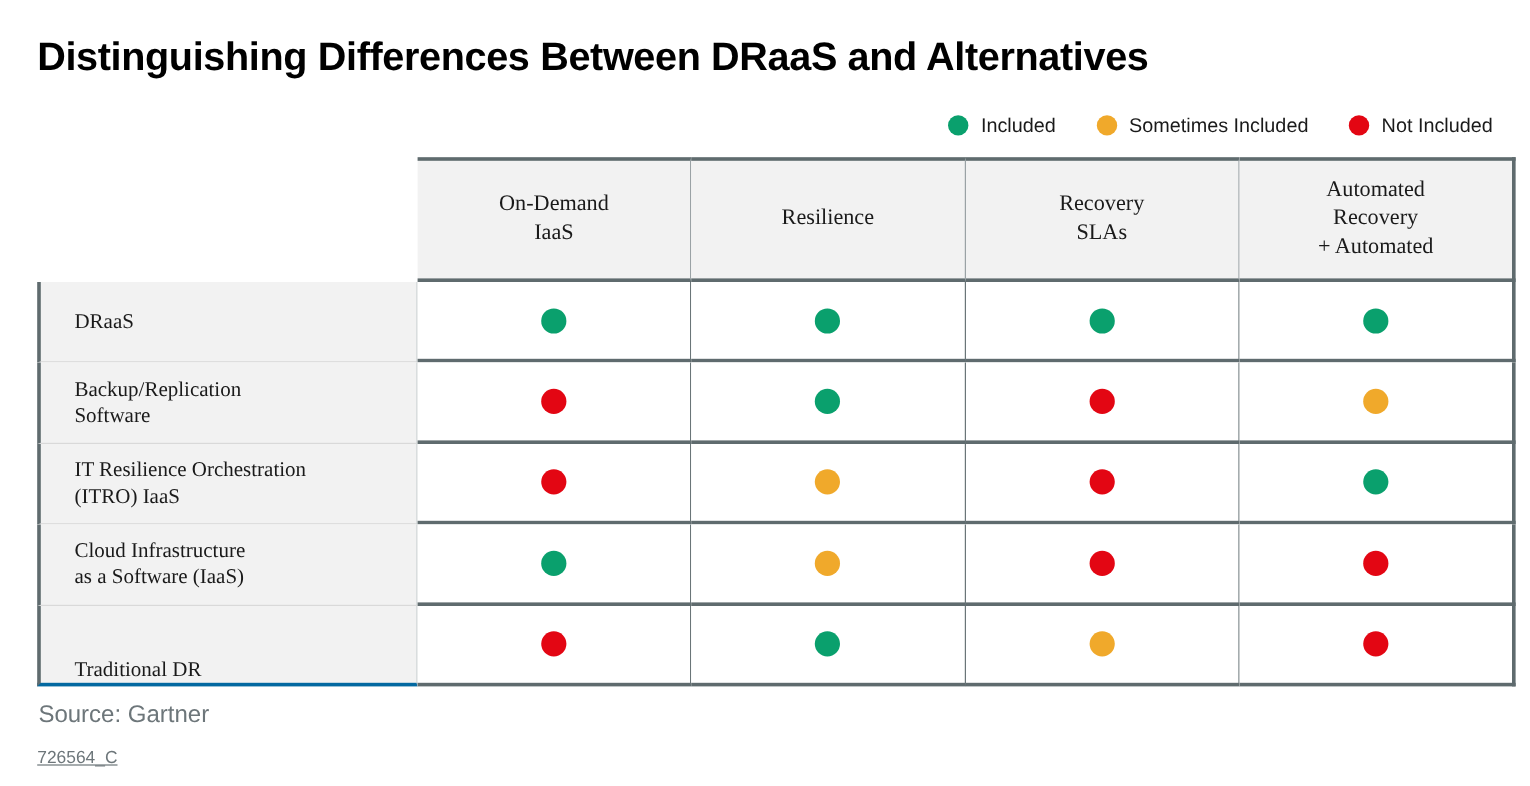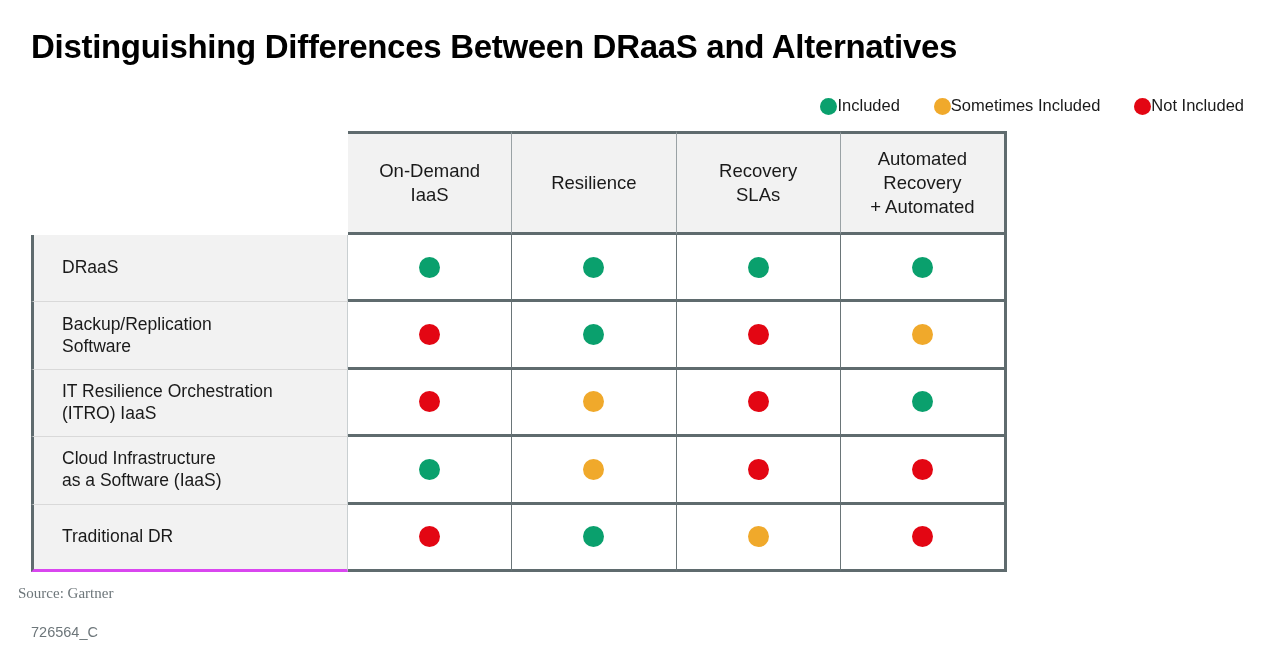--- a/index.html
+++ b/index.html
@@ -35,39 +35,41 @@
   .legend {
     position: absolute;
     right: 31px;
     top: 96px;
     display: flex;
     align-items: center;
     gap: 34px;
   }
   .legend-item {
     display: flex;
-    align-items: flex-end;
+    align-items: flex-start;
+    gap: 10px;
     font-size: 16.5px;
     color: #1a1a1a;
     white-space: nowrap;
   }
   .legend-dot {
     width: 17px;
     height: 17px;
     border-radius: 50%;
     flex: 0 0 auto;
   }
 
   
   .matrix {
     position: absolute;
     left: 31px;
     top: 131px;
-    width: 976px;
+    width: 1232px;
     height: 441px;
+    font-family: Liberation Serif, serif;
   }
 
   .mrow {
     display: flex;
     width: 100%;
   }
 
   
   .labelcell {
     width: 317px;
@@ -112,21 +114,21 @@
   
   .body-row { height: 67.4px; }
 
   .body-row .labelcell {
     background: #f2f2f2;
     border-left: 3px solid #5f6b6e;
     border-right: 1px solid #c9cfd1;
     border-bottom: 1px solid #d9d9d9;
   }
   .body-row:first-of-type .labelcell { border-top: 3px solid #5f6b6e; }
-  .body-row:last-of-type  .labelcell { border-bottom: 3px solid #d946ef; }
+  .body-row:last-of-type  .labelcell { border-bottom: 3px solid #0369a1; align-items: flex-end; }
 
   .datacell {
     flex: 1 1 0;
     background: #ffffff;
     display: flex;
     align-items: center;
     justify-content: center;
     border-right: 1px solid #6a7578;
     border-bottom: 3px solid #5f6b6e;
   }
@@ -135,32 +137,32 @@
 
   .dot {
     width: 21px;
     height: 21px;
     border-radius: 50%;
   }
 
   
   .source {
     position: absolute;
-    left: 18px;
+    left: 32px;
     top: 585px;
-    font-size: 15px;
+    font-size: 20px;
     color: #6d767a;
-    font-family: Liberation Serif, serif;
   }
   .docid {
     position: absolute;
     left: 31px;
     top: 624px;
     font-size: 14.5px;
     color: #6d767a;
+    text-decoration: underline;
   }
 </style>
 </head>
 <body>
 
 <div class="page">
 
   <div class="title">Distinguishing Differences Between DRaaS and Alternatives</div>
 
   <div class="legend">

